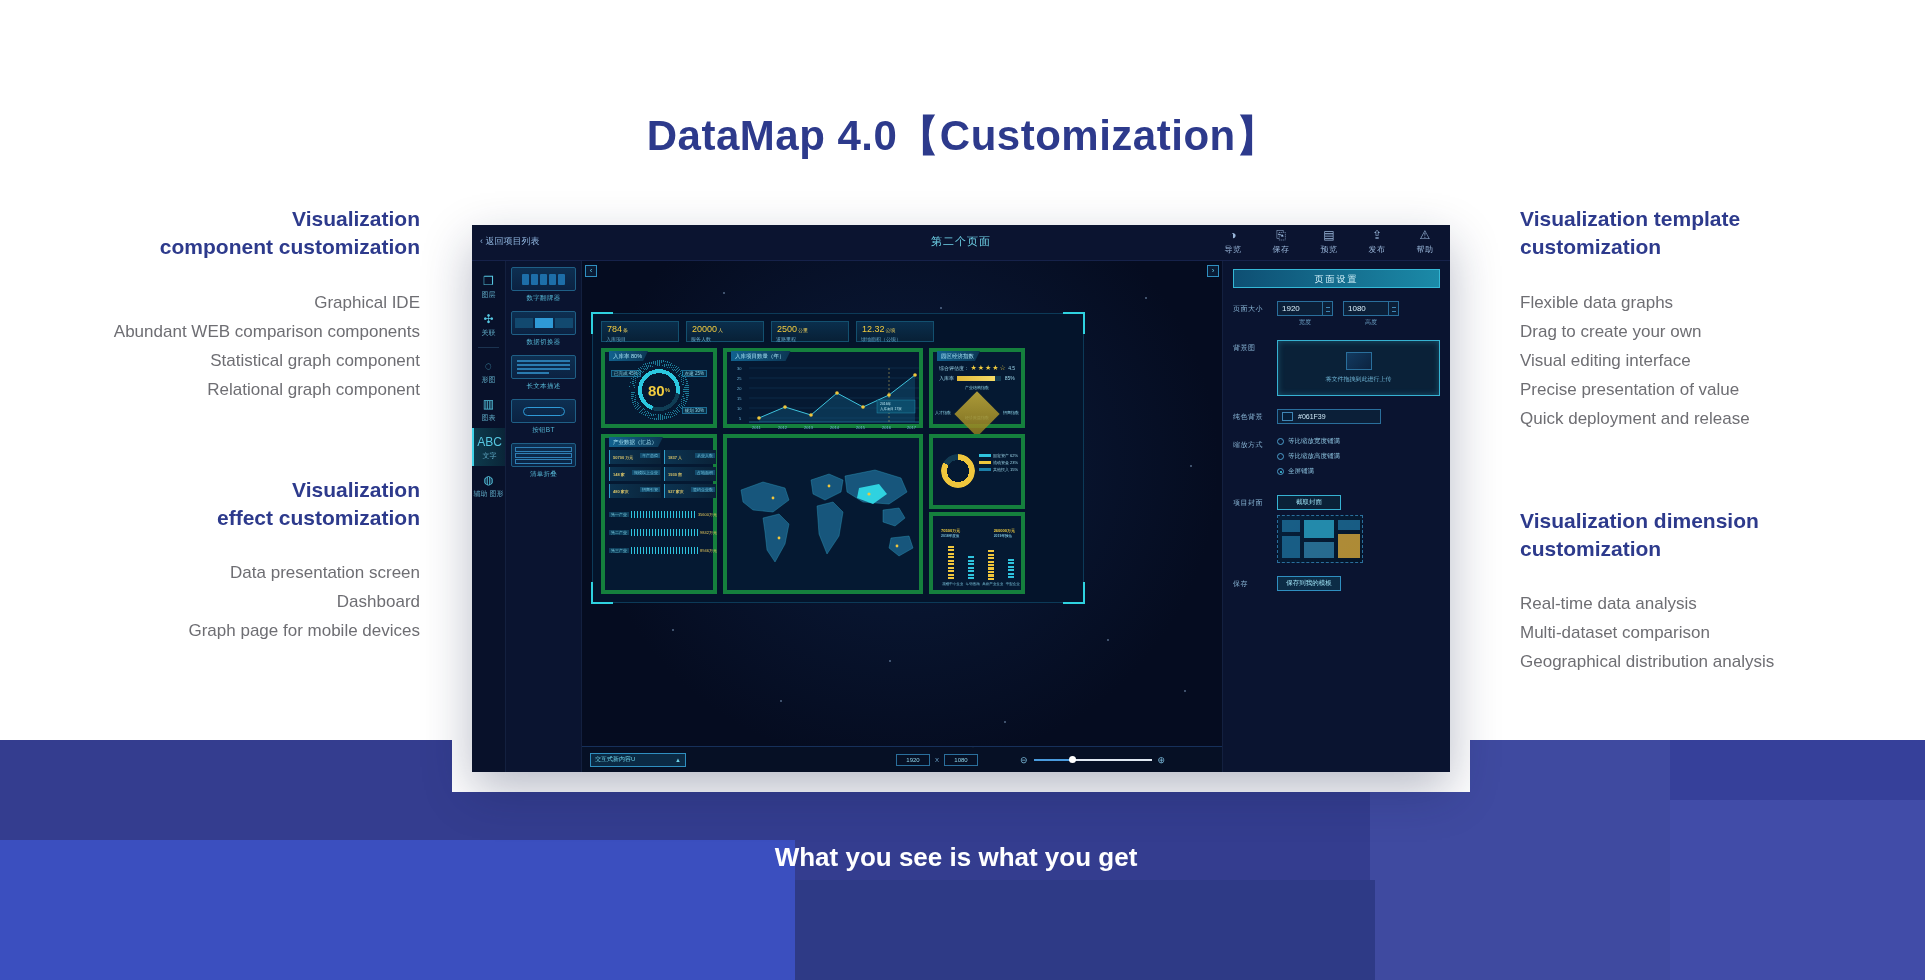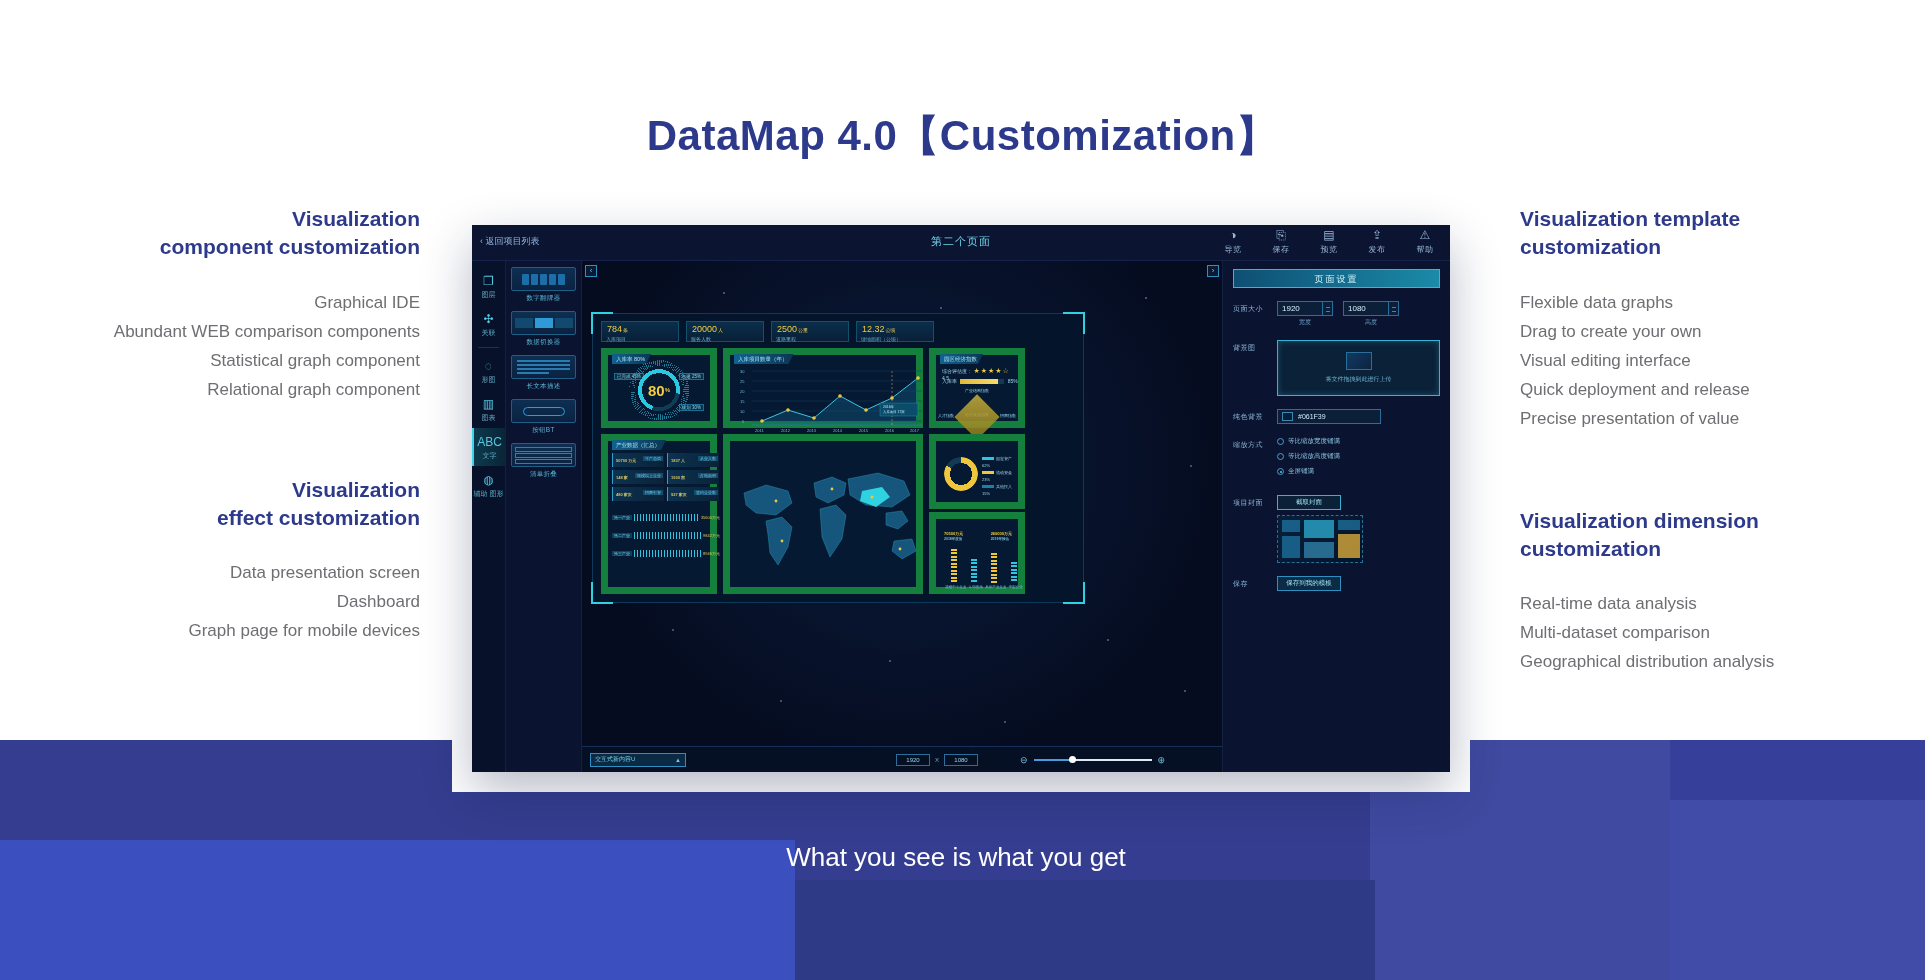--- a/index.html
+++ b/index.html
@@ -22,21 +22,21 @@
 
   
   .main-title {
     position: absolute; left: 0; top: 108px; width: 1925px;
     text-align: center; color: #2d3a8c;
     font-size: 42px; font-weight: bold; letter-spacing: .5px;
   }
   .tagline {
     position: absolute; left: 0; top: 842px; width: 1912px;
     text-align: center; color: #ffffff;
-    font-size: 26px; font-weight: normal;
+    font-size: 26px; font-weight: bold;
   }
 
   
   .col { position: absolute; top: 205px; width: 400px; }
   .col-left  { left: 20px;  text-align: right; }
   .col-right { left: 1520px; text-align: left; }
   .col h3 {
     color: #2d3a8c; font-size: 21px; font-weight: bold; line-height: 1.35;
     margin-bottom: 26px;
   }
@@ -133,21 +133,21 @@
   .kpi {
     width: 78px; height: 21px; background: linear-gradient(180deg,#0a2e4c,#082036);
     border: 1px solid #13506f; padding: 2px 4px;
   }
   .kpi .v { font-size: 9px; color: #f2cb3e; font-weight: bold; line-height: 10px; }
   .kpi .v span { font-size: 5px; color: #e6c95b; font-weight: normal; margin-left: 1px; }
   .kpi .l { font-size: 5px; color: #69a9c9; margin-top: 1px; }
 
   .card {
     position: absolute; background: rgba(8,30,56,.55);
-    border: 7px solid #15803d;
+    border: 4px solid #15803d;
   }
   .card .hd {
     position: absolute; left: 4px; top: -1px; height: 10px; padding: 0 6px 0 4px;
     background: linear-gradient(90deg,#11628f,#0c3553);
     font-size: 5.5px; color: #a9e4f5; line-height: 10px;
     clip-path: polygon(0 0, 100% 0, calc(100% - 5px) 100%, 0 100%);
   }
 
   
   .gauge-card { left: 8px; top: 34px; width: 116px; height: 80px; }
@@ -340,22 +340,22 @@
 
 <div class="col col-right">
   <h3>
     <span>Visualization template</span><br>
     <span>customization</span>
   </h3>
   <ul>
     <li>Flexible data graphs</li>
     <li>Drag to create your own</li>
     <li>Visual editing interface</li>
+    <li>Precise presentation of value</li>
     <li>Quick deployment and release</li>
-    <li>Precise presentation of value</li>
   </ul>
   <h3 class="group2">
     <span>Visualization dimension</span><br>
     <span>customization</span>
   </h3>
   <ul>
     <li>Real-time data analysis</li>
     <li>Multi-dataset comparison</li>
     <li>Geographical distribution analysis</li>
   </ul>

